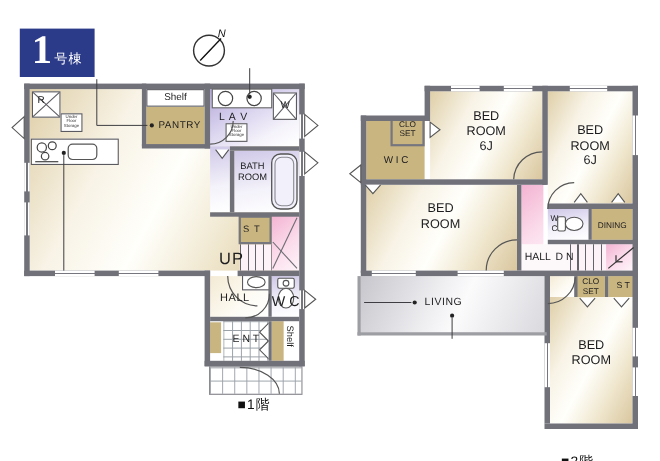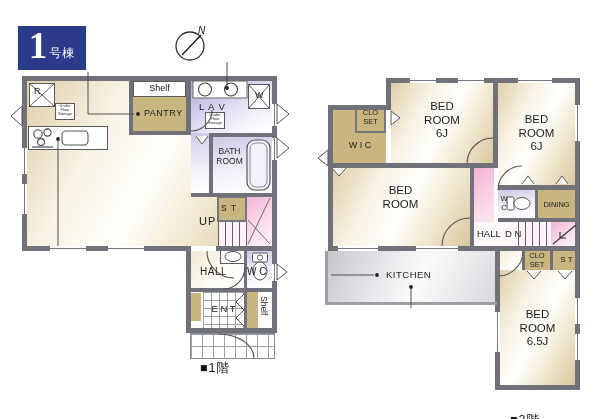--- a/index.html
+++ b/index.html
@@ -248,63 +248,62 @@
   </svg>
 
   <div class="t" style="left:133px;top:83px;width:53px;text-align:center;font-size:9px">Shelf</div>
   <div class="t" style="left:144px;top:108px;font-size:9px;letter-spacing:0.5px">PANTRY</div>
   <div class="t" style="left:199px;top:101px;font-size:9.5px;letter-spacing:1px">L A V</div>
   <div class="t tc" style="left:213px;top:147px;width:33px;font-size:8.5px;line-height:9.5px">
     <div>BATH</div>
     <div>ROOM</div>
   </div>
   <div class="t" style="left:221px;top:203px;font-size:8.5px;letter-spacing:1px">S T</div>
-  <div class="t" style="left:199px;top:215px;font-size:11px;letter-spacing:1px">UP</div>
+  <div class="t" style="left:199px;top:227px;font-size:15px;letter-spacing:1px">UP</div>
   <div class="t" style="left:200px;top:266px;font-size:10px;letter-spacing:0.5px">HALL</div>
-  <div class="t" style="left:247px;top:266px;width:25px;text-align:left;font-size:10px">W C</div>
+  <div class="t" style="left:247px;top:266px;width:25px;text-align:right;font-size:13px">W C</div>
   <div class="t" style="left:203px;top:303px;width:41px;text-align:center;font-size:9.5px">E N T</div>
   <div class="t vert" style="left:259px;top:296px;font-size:8.5px">Shelf</div>
   <div class="t" style="left:34px;top:86px;font-size:9px">R</div>
   <div class="t" style="left:255px;top:90px;font-size:9px">W</div>
   <div class="t tc" style="left:35px;top:171px;width:145px;font-size:12.5px;line-height:14px;letter-spacing:0.5px">
   </div>
-  <div class="caption" style="left:200px;top:360px">■1階</div>
+  <div class="caption" style="left:216px;top:360px">■1階</div>
 
   <div class="t tc" style="left:400px;top:100px;width:84px;font-size:11.5px;line-height:13.5px">
     <div>BED</div>
     <div>ROOM</div>
     <div>6J</div>
   </div>
   <div class="t tc" style="left:498px;top:113px;width:77px;font-size:11.5px;line-height:13.5px">
     <div>BED</div>
     <div>ROOM</div>
     <div>6J</div>
   </div>
   <div class="t tc" style="left:348px;top:184px;width:105px;font-size:11.5px;line-height:13.5px">
     <div>BED</div>
     <div>ROOM</div>
   </div>
   <div class="t tc" style="left:500px;top:308px;width:75px;font-size:11.5px;line-height:13.5px">
     <div>BED</div>
     <div>ROOM</div>
-    <div>6.5J</div>
   </div>
   <div class="t" style="left:338px;top:140px;width:44px;text-align:center;font-size:9px">W I C</div>
   <div class="t tc" style="left:355px;top:109px;width:31px;font-size:7.5px;line-height:8.5px">
     <div>CLO</div>
     <div>SET</div>
   </div>
   <div class="t tc" style="left:499px;top:194px;width:10px;font-size:7.5px;line-height:9px">
     <div>W</div>
     <div>C</div>
   </div>
   <div class="t" style="left:538px;top:200px;width:37px;text-align:center;font-size:7.5px">DINING</div>
   <div class="t" style="left:477px;top:228px;font-size:9.5px">HALL</div>
   <div class="t" style="left:505px;top:228px;font-size:9.5px">D N</div>
   <div class="t tc" style="left:524px;top:252px;width:26px;font-size:7.5px;line-height:8.5px">
     <div>CLO</div>
     <div>SET</div>
   </div>
   <div class="t" style="left:553px;top:255px;width:27px;text-align:center;font-size:8px">S T</div>
-  <div class="t" style="left:386px;top:269px;font-size:9.5px;letter-spacing:0.5px">KITCHEN</div>
+  <div class="t" style="left:386px;top:269px;font-size:9.5px;letter-spacing:0.5px">LIVING</div>
   <div class="caption" style="left:510px;top:412px">■2階</div>
 
 </div>
 
 </body></html>

